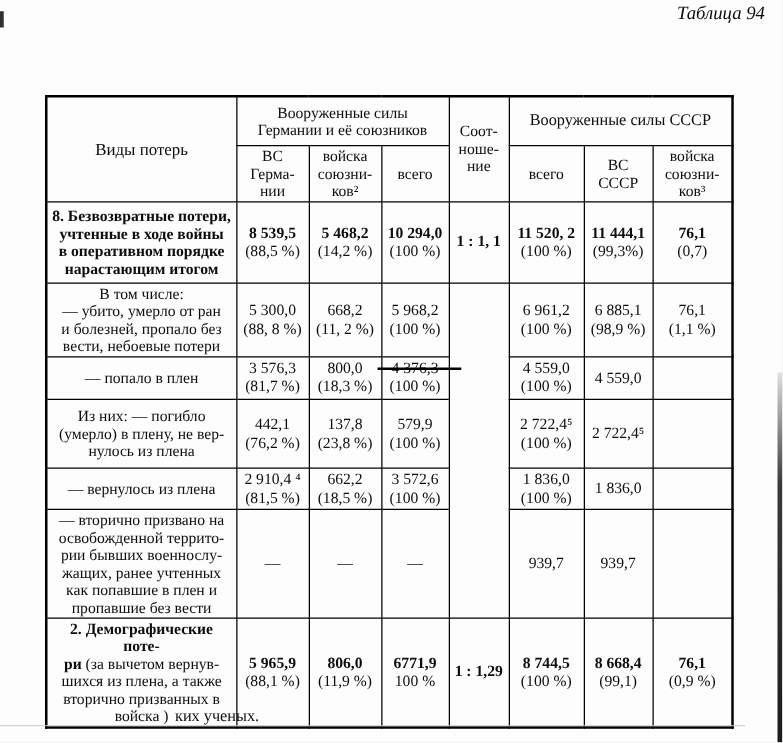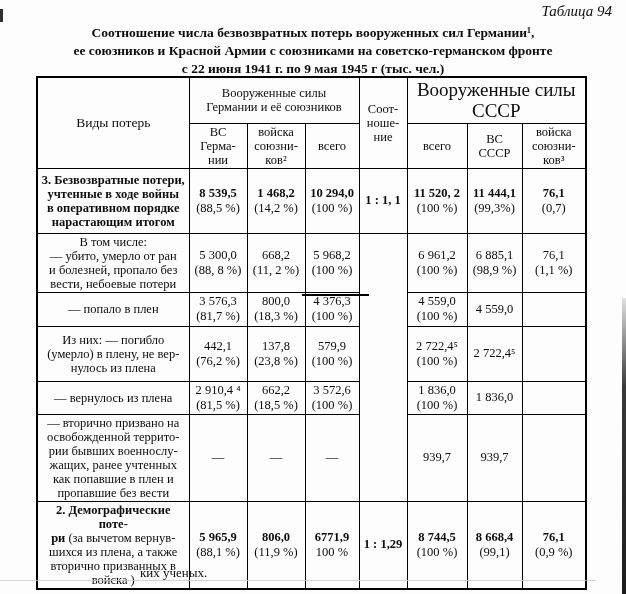--- a/index.html
+++ b/index.html
@@ -60,72 +60,69 @@
   .corner-artifact { left: 0; top: 9px; width: 3px; height: 13px; background: #2f2f2f; }
   .noise-artifact { left: 0; top: 580px; width: 596px; height: 1px; background: #c9c9c9; opacity: .8; }
 </style>
 </head>
 <body>
 
 <div id="page">
 
   <div class="table-label">Таблица 94</div>
 
-  <div class="doc-title">Соотношение числа безвозвратных потерь вооруженных сил Германии¹,
-ее союзников и Красной Армии с союзниками на советско-германском фронте
-с 22 июня 1941 г. по 9 мая 1945 г (тыс. чел.)</div>
 
   <table class="main">
     <colgroup>
       <col style="width:152px">
         <col style="width:58px">
         <col style="width:58px">
         <col style="width:54px">
       <col style="width:48px">
         <col style="width:60px">
         <col style="width:55px">
         <col style="width:64px">
     </colgroup>
     <tbody>
       <tr style="height:39px">
         <th rowspan="2" style="font-size:13.5px">Виды потерь</th>
         <th colspan="3">Вооруженные силы
 Германии и её союзников</th>
         <th rowspan="2">Соот-
 ноше-
 ние</th>
-        <th colspan="3" style="font-size:19px">Вооруженные силы СССР</th>
+        <th colspan="3" style="font-size:13px">Вооруженные силы СССР</th>
       </tr>
       <tr style="height:42px">
         <th>ВС
 Герма-
 нии</th>
         <th>войска
 союзни-
 ков²</th>
         <th>всего</th>
         <th>всего</th>
         <th>ВС
 СССР</th>
         <th>войска
 союзни-
 ков³</th>
       </tr>
 
       <tr class="bold-row" style="height:65px">
-        <td class="label">3. Безвозвратные потери,
+        <td class="label">8. Безвозвратные потери,
 учтенные в ходе войны
 в оперативном порядке
 нарастающим итогом</td>
         <td>
             <span class="num">8 539,5</span>
             <span class="pct">(88,5 %)</span>
           </td>
         <td>
-            <span class="num">1 468,2</span>
+            <span class="num">5 468,2</span>
             <span class="pct">(14,2 %)</span>
           </td>
         <td>
             <span class="num">10 294,0</span>
             <span class="pct">(100 %)</span>
           </td>
         <td class="ratio-cell">1 : 1, 1</td>
         <td>
             <span class="num">11 520, 2</span>
             <span class="pct">(100 %)</span>

